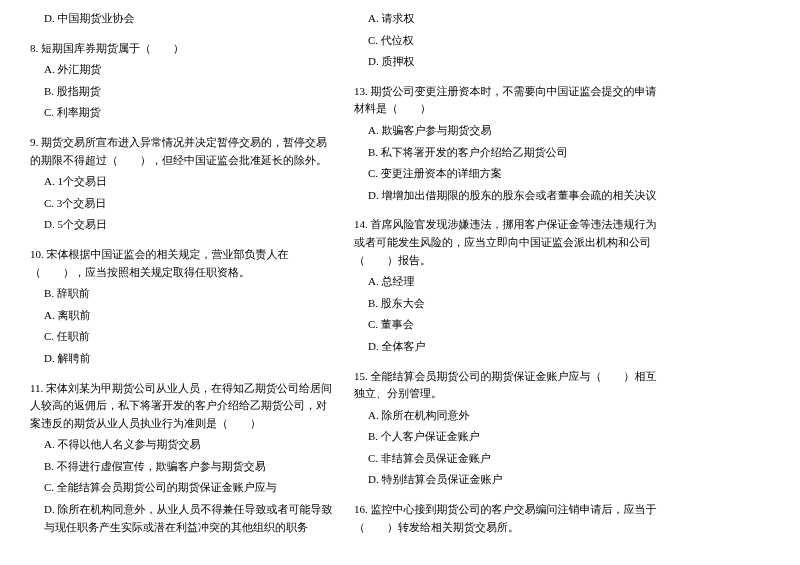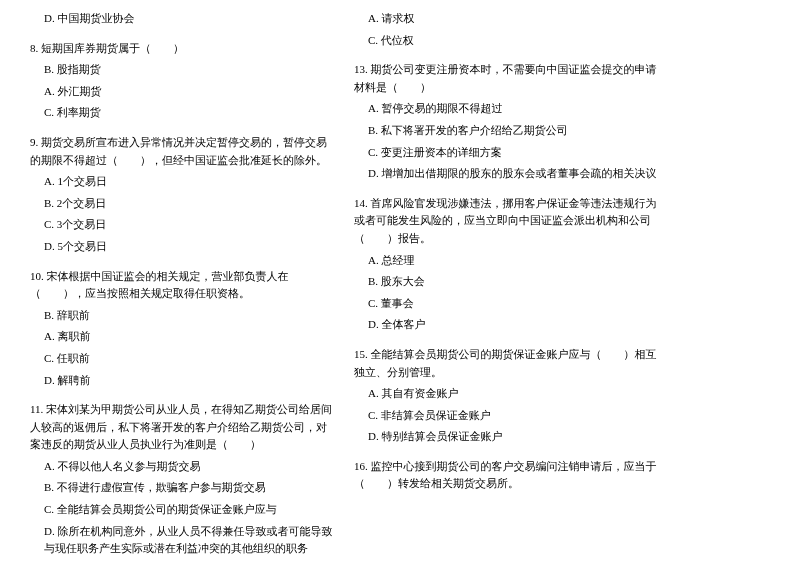--- a/index.html
+++ b/index.html
@@ -51,61 +51,62 @@
   </style>
 </head>
 <body>
 
 <div class="page-container">
   <div class="content-area">
     <div class="left-column">
       <div class="item" style="padding-left:14px;">D. 中国期货业协会</div>
       <div class="item" style="height:4px;"></div>
       <div class="item">8. 短期国库券期货属于（　　）</div>
+      <div class="item option">A. 外汇期货</div>
       <div class="item option">B. 股指期货</div>
-      <div class="item option">A. 外汇期货</div>
       <div class="item option">C. 利率期货</div>
       <div style="height:4px;"></div>
       <div class="item">9. 期货交易所宣布进入异常情况并决定暂停交易的，暂停交易的期限不得超过（　　），但经中国证监会批准延长的除外。</div>
       <div class="item option">A. 1个交易日</div>
-      <div class="item option">B. 2个交易日</div>
       <div class="item option">C. 3个交易日</div>
       <div class="item option">D. 5个交易日</div>
       <div style="height:4px;"></div>
       <div class="item">10. 宋体根据中国证监会的相关规定，营业部负责人在（　　），应当按照相关规定取得任职资格。</div>
       <div class="item option">B. 辞职前</div>
       <div class="item option">A. 离职前</div>
       <div class="item option">C. 任职前</div>
       <div class="item option">D. 解聘前</div>
       <div style="height:4px;"></div>
       <div class="item">11. 宋体刘某为甲期货公司从业人员，在得知乙期货公司给居间人较高的返佣后，私下将署开发的客户介绍给乙期货公司，对案违反的期货从业人员执业行为准则是（　　）</div>
       <div class="item option">A. 不得以他人名义参与期货交易</div>
       <div class="item option">B. 不得进行虚假宣传，欺骗客户参与期货交易</div>
       <div class="item option">C. 全能结算会员期货公司的期货保证金账户应与</div>
       <div class="item option">D. 除所在机构同意外，从业人员不得兼任导致或者可能导致与现任职务产生实际或潜在利益冲突的其他组织的职务</div>
 
     </div>
     <div class="right-column">
       <div class="item option">A. 请求权</div>
       <div class="item option">C. 代位权</div>
+      <div class="item option">D. 质押权</div>
       <div style="height:4px;"></div>
       <div class="item">13. 期货公司变更注册资本时，不需要向中国证监会提交的申请材料是（　　）</div>
-      <div class="item option">A. 暂停交易的期限不得超过</div>
+      <div class="item option">A. 欺骗客户参与期货交易</div>
       <div class="item option">B. 私下将署开发的客户介绍给乙期货公司</div>
       <div class="item option">C. 变更注册资本的详细方案</div>
       <div class="item option">D. 增增加出借期限的股东的股东会或者董事会疏的相关决议</div>
       <div style="height:4px;"></div>
       <div class="item">14. 首席风险官发现涉嫌违法，挪用客户保证金等违法违规行为或者可能发生风险的，应当立即向中国证监会派出机构和公司（　　）报告。</div>
       <div class="item option">A. 总经理</div>
       <div class="item option">B. 股东大会</div>
       <div class="item option">C. 董事会</div>
       <div class="item option">D. 全体客户</div>
       <div style="height:4px;"></div>
       <div class="item">15. 全能结算会员期货公司的期货保证金账户应与（　　）相互独立、分别管理。</div>
-      <div class="item option">A. 其自有资金账户</div>
+      <div class="item option">A. 除所在机构同意外</div>
+      <div class="item option">B. 个人客户保证金账户</div>
       <div class="item option">C. 非结算会员保证金账户</div>
       <div class="item option">D. 特别结算会员保证金账户</div>
       <div style="height:4px;"></div>
       <div class="item">16. 监控中心接到期货公司的客户交易编问注销申请后，应当于（　　）转发给相关期货交易所。</div>
 
     </div>
   </div>
 
 </div>
 

